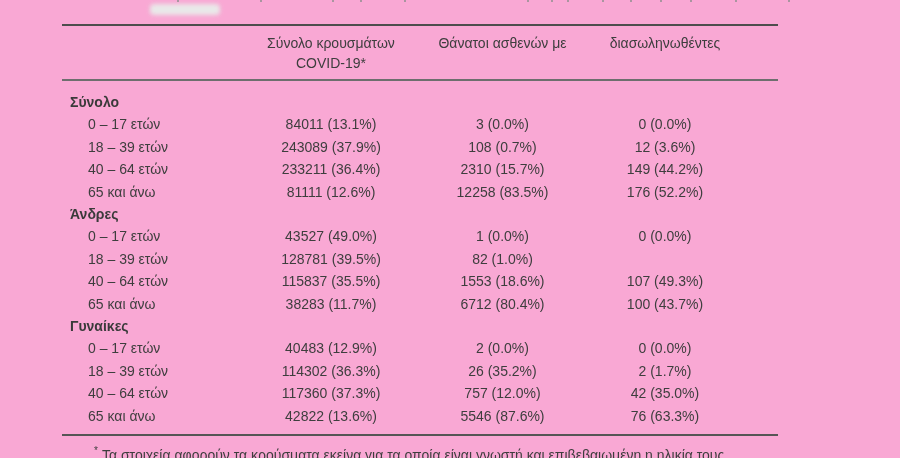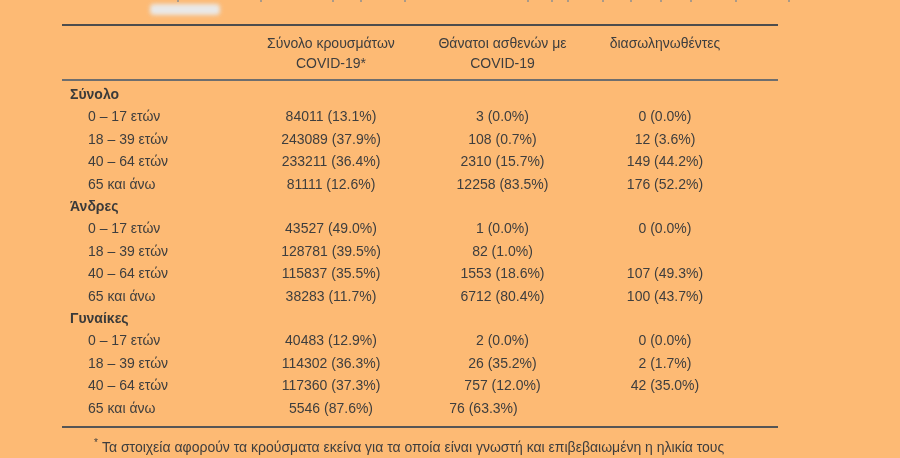--- a/index.html
+++ b/index.html
@@ -4,21 +4,21 @@
 <style>
   html,body{margin:0;padding:0;}
   body{
     width:900px;height:458px;
     background:#ffffff;
     font-family:"Liberation Sans","DejaVu Sans",sans-serif;
     color:#3e3e3e;
     overflow:hidden;
     position:relative;
   }
-  .sheet{position:absolute;inset:0;background:#fdba74;}
+  .sheet{position:absolute;inset:0;background:#f9a8d4;}
 
   
   .title-remnant{position:absolute;top:0;left:0;width:900px;height:4px;}
   .title-remnant i{
     position:absolute;top:0;width:2px;height:2px;
     background:#8f8f8f;border-radius:50%;
   }
   .title-remnant .smudge{
     position:absolute;top:4px;left:150px;width:70px;height:11px;
     background:#e9e9e9;filter:blur(2px);border-radius:4px;
@@ -33,21 +33,21 @@
   .c0{text-align:left;}
   .c3{box-sizing:border-box;padding-right:38px;}
 
   .head{
     border-bottom:2px solid #6e6e6e;
     padding:7px 0 6px 0;
   }
   .head .c{line-height:20px;font-size:14px;}
   .hcell div{line-height:20px;}
 
-  .body{padding-top:2px;}
+  .body{padding-top:10px;}
   .row .c0.age{padding-left:26px;}
   .ghead .c0{padding-left:8px;font-weight:700;color:#3a3a3a;}
 
   .bottom-rule{border-bottom:2px solid #555555;margin-top:7px;}
 
   .footnote{
     padding:6px 0 0 8px;
     font-size:14px;line-height:18px;color:#3e3e3e;white-space:nowrap;margin-left:24px;
   }
   .footnote sup{font-size:10px;margin-right:4px;}
@@ -78,21 +78,20 @@
   <div class="tbl">
 
     <div class="head grid">
       <div class="c c0"></div>
       <div class="c c1 hcell">
         <div>Σύνολο κρουσμάτων</div>
         <div>COVID-19*</div>
       </div>
       <div class="c c2 hcell">
         <div>Θάνατοι ασθενών με</div>
-        <div>COVID-19</div>
       </div>
       <div class="c c3 hcell">
         <div>διασωληνωθέντες</div>
       </div>
     </div>
 
     <div class="body">
 
       <div class="row ghead grid">
         <div class="c c0">Σύνολο</div>
@@ -174,20 +173,21 @@
         <div class="c c3">2 (1.7%)</div>
       </div>
       <div class="row grid">
         <div class="c c0 age">40 – 64 ετών</div>
         <div class="c c1">117360 (37.3%)</div>
         <div class="c c2">757 (12.0%)</div>
         <div class="c c3">42 (35.0%)</div>
       </div>
       <div class="row grid">
         <div class="c c0 age">65 και άνω</div>
+        <div class="c c1">42822 (13.6%)</div>
         <div class="c c2">5546 (87.6%)</div>
         <div class="c c3">76 (63.3%)</div>
       </div>
 
     </div>
 
     <div class="bottom-rule"></div>
 
     <div class="footnote">
       <sup>*</sup><span>Τα στοιχεία αφορούν τα κρούσματα εκείνα για τα οποία είναι γνωστή και επιβεβαιωμένη η ηλικία τους</span>

